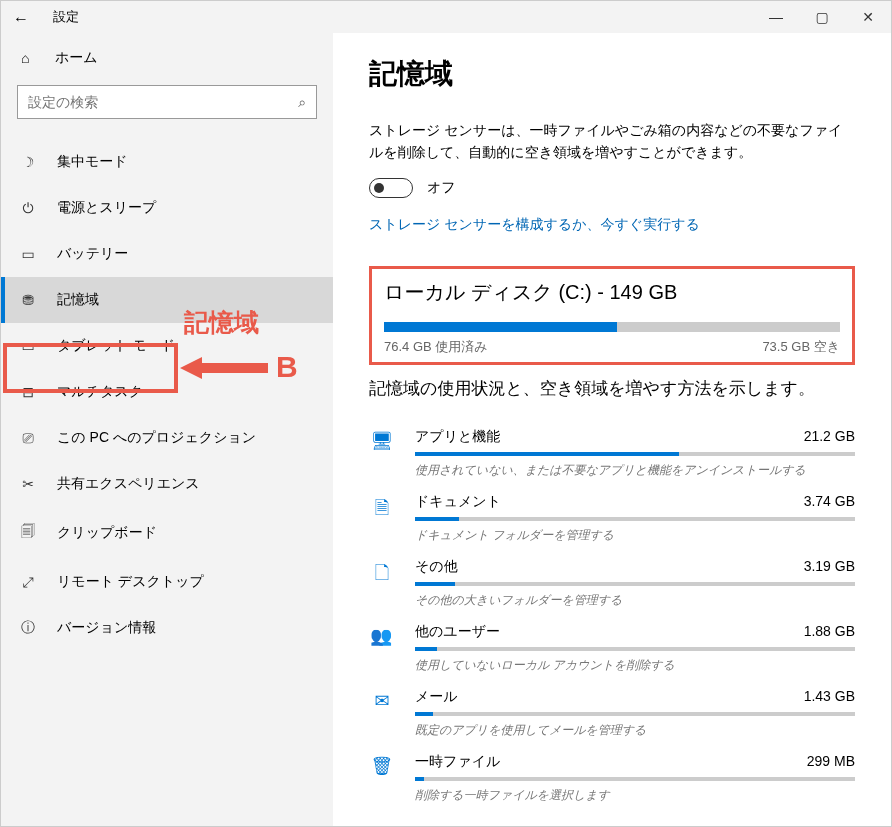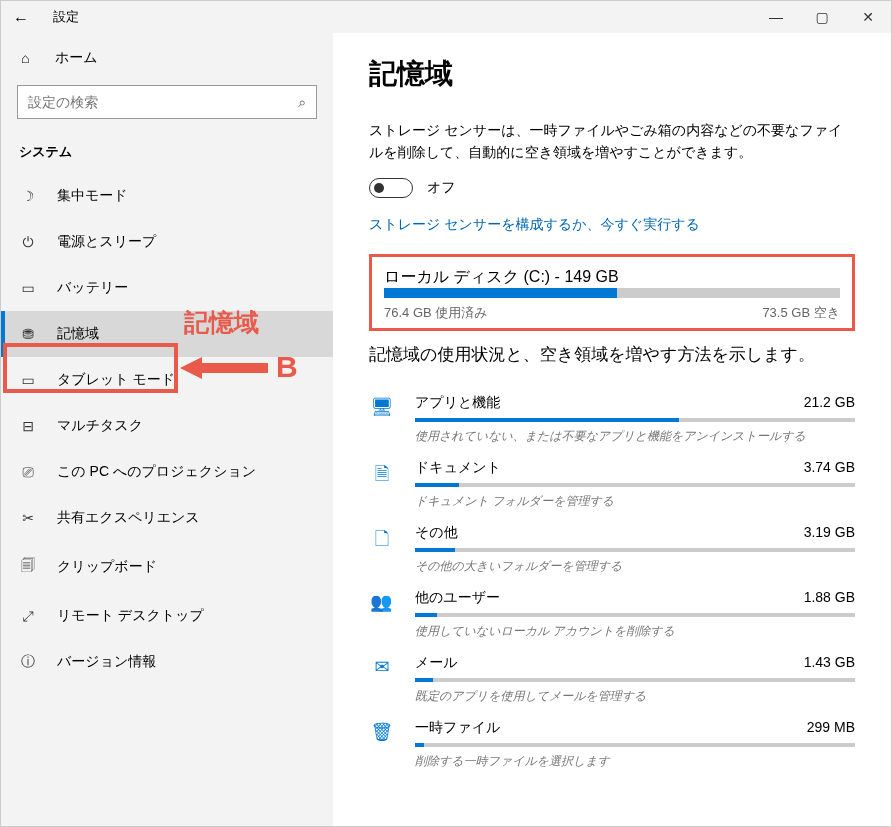--- a/index.html
+++ b/index.html
@@ -133,32 +133,32 @@
   height: 10px;
   border-radius: 50%;
   background: #333;
   position: absolute;
   left: 4px;
   top: 4px;
 }
 .link {
   color: #0066b4;
   font-size: 14px;
-  margin-bottom: 20px;
+  margin-bottom: 32px;
   display: inline-block;
 }
 .disk-box {
   border: 3px solid #e95a4a;
   padding: 10px 12px 6px 12px;
   margin-bottom: 10px;
 }
 .disk-title {
-  font-size: 16px;
+  font-size: 20px;
   font-weight: 400;
-  margin-bottom: 0;
+  margin-bottom: 16px;
 }
 .disk-bar {
   height: 10px;
   background: #ccc;
   position: relative;
   margin-bottom: 6px;
 }
 .disk-bar-fill {
   height: 100%;
   background: #0078d4;
@@ -246,21 +246,20 @@
       <div class="home-row">
         <span class="icon">⌂</span>
         <span>ホーム</span>
       </div>
 
       <div class="search-box">
         <input type="text" placeholder="設定の検索" style="">
         <span class="srch-icon">⌕</span>
       </div>
 
-      <div class="section-label">システム</div>
 
       <div class="nav-item">
         <span class="icon">☽</span>
         <span>集中モード</span>
       </div>
       <div class="nav-item">
         <span class="icon">⏻</span>
         <span>電源とスリープ</span>
       </div>
       <div class="nav-item">

